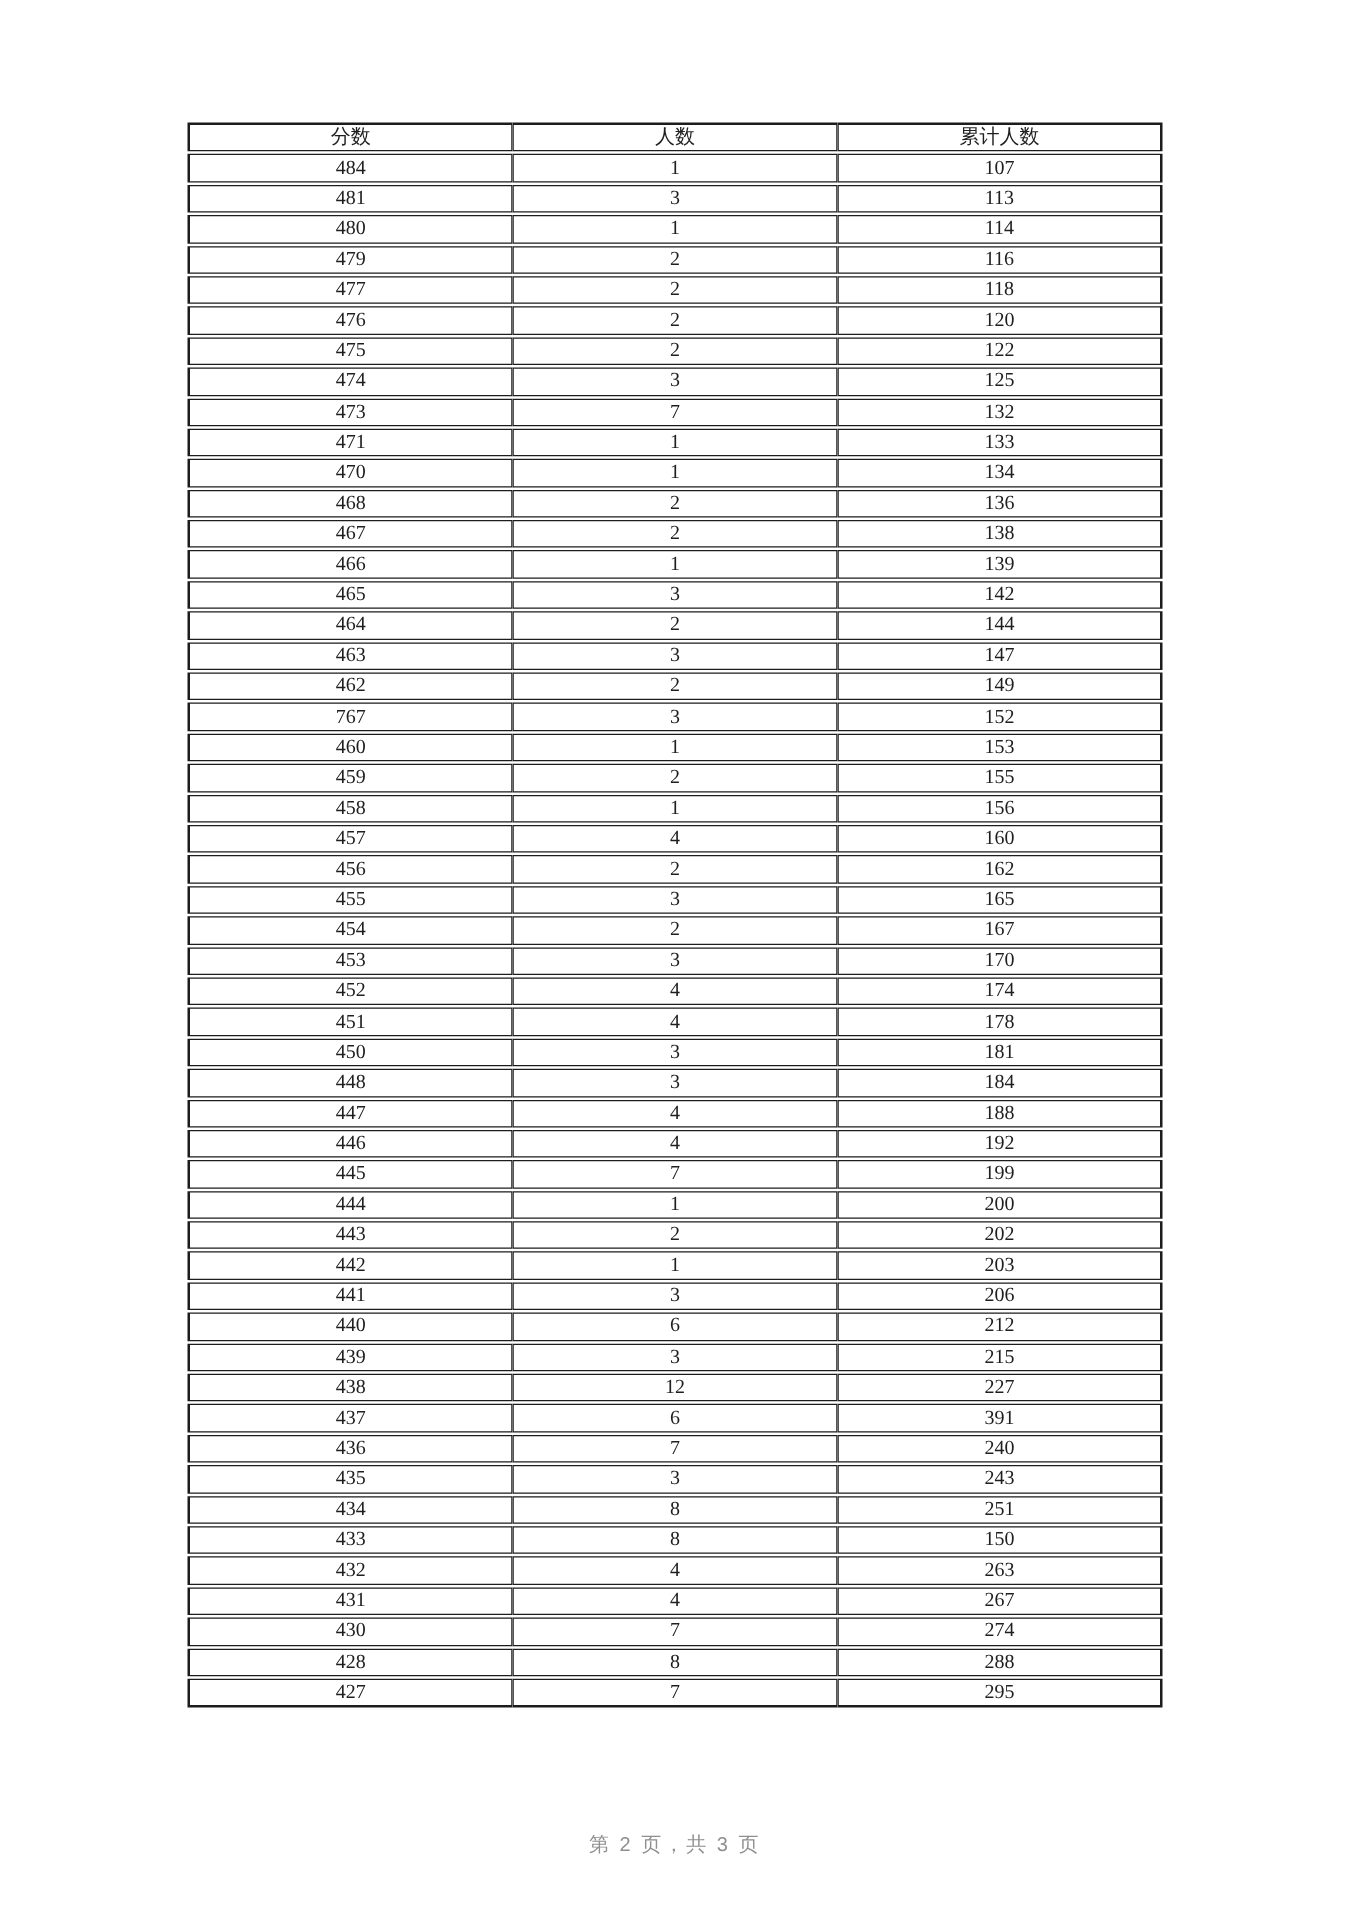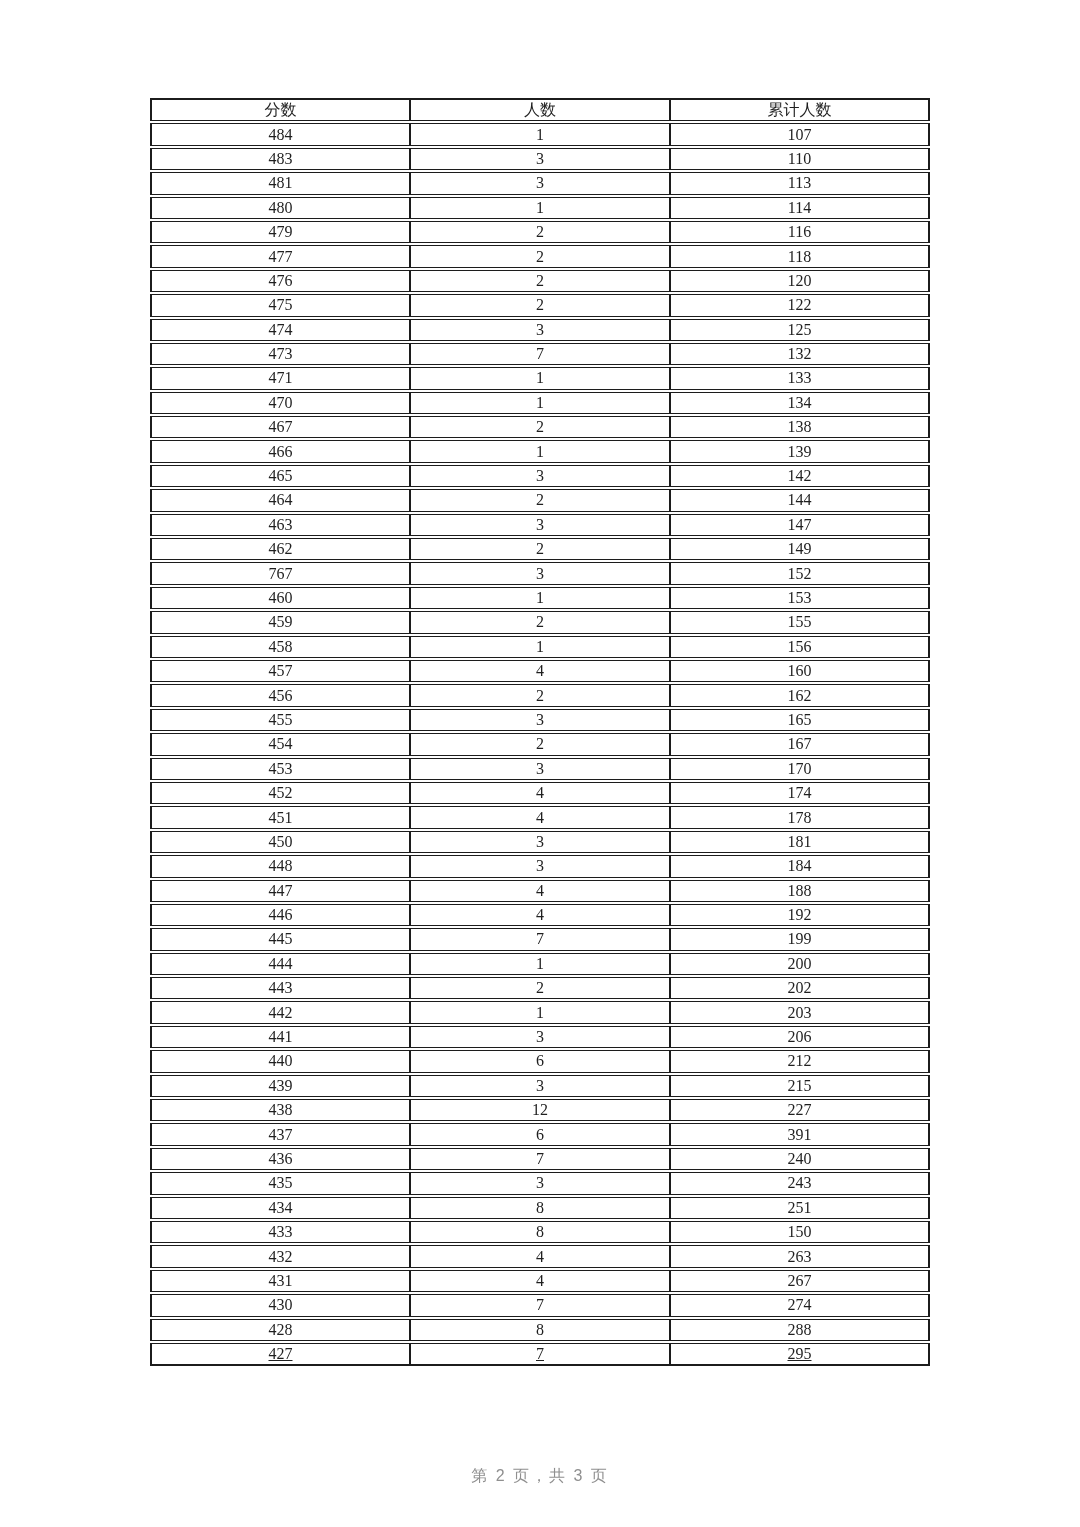--- a/index.html
+++ b/index.html
@@ -46,21 +46,20 @@
   table.score-table thead th:first-child,
   table.score-table tbody td:first-child {
     border-left-width: 2px;
   }
   table.score-table thead th:last-child,
   table.score-table tbody td:last-child {
     border-right-width: 2px;
   }
   table.score-table tbody tr:last-child td {
     border-bottom-width: 2px;
-    text-decoration: underline;
   }
   .page-footer {
     position: absolute;
     left: 0;
     top: 1466px;
     width: 1080px;
     text-align: center;
     color: #8f8f8f;
     font-size: 16px;
     letter-spacing: 2px;
@@ -79,25 +78,20 @@
         <th>累计人数</th>
       </tr>
     </thead>
     <tbody>
         <tr>
           <td>484</td>
           <td>1</td>
           <td>107</td>
         </tr>
         <tr>
-          <td>483</td>
-          <td>3</td>
-          <td>110</td>
-        </tr>
-        <tr>
           <td>481</td>
           <td>3</td>
           <td>113</td>
         </tr>
         <tr>
           <td>480</td>
           <td>1</td>
           <td>114</td>
         </tr>
         <tr>
@@ -132,20 +126,25 @@
         </tr>
         <tr>
           <td>471</td>
           <td>1</td>
           <td>133</td>
         </tr>
         <tr>
           <td>470</td>
           <td>1</td>
           <td>134</td>
+        </tr>
+        <tr>
+          <td>468</td>
+          <td>2</td>
+          <td>136</td>
         </tr>
         <tr>
           <td>467</td>
           <td>2</td>
           <td>138</td>
         </tr>
         <tr>
           <td>466</td>
           <td>1</td>
           <td>139</td>

